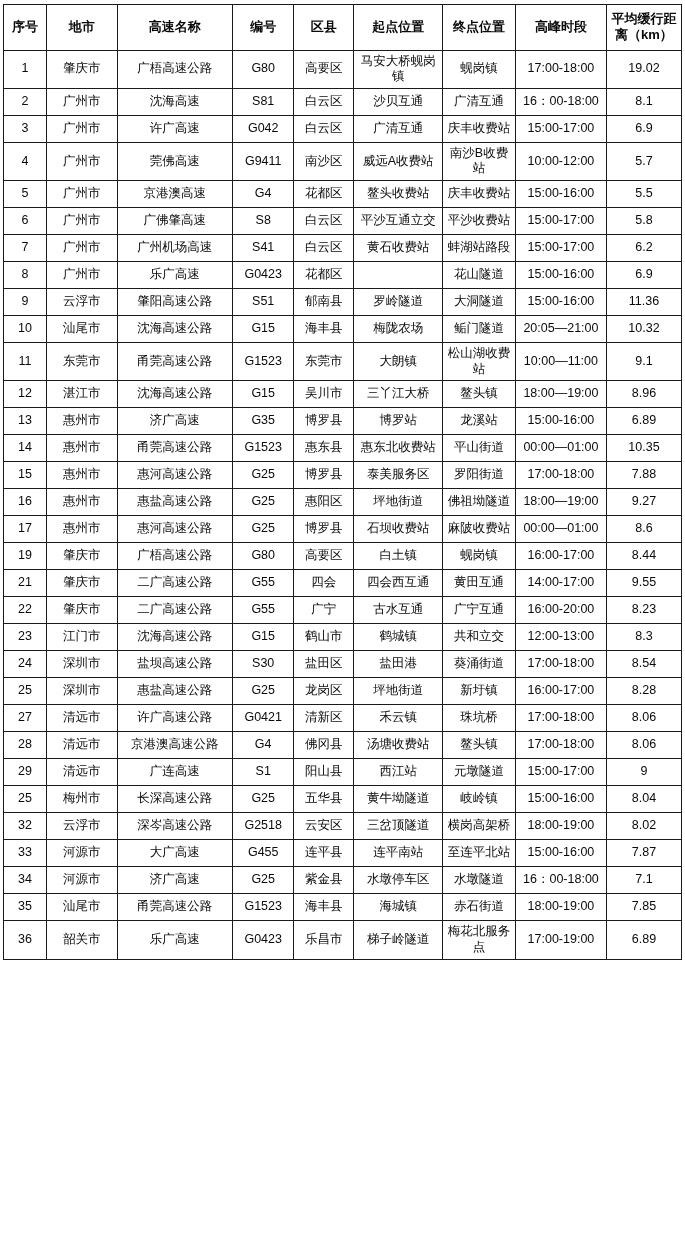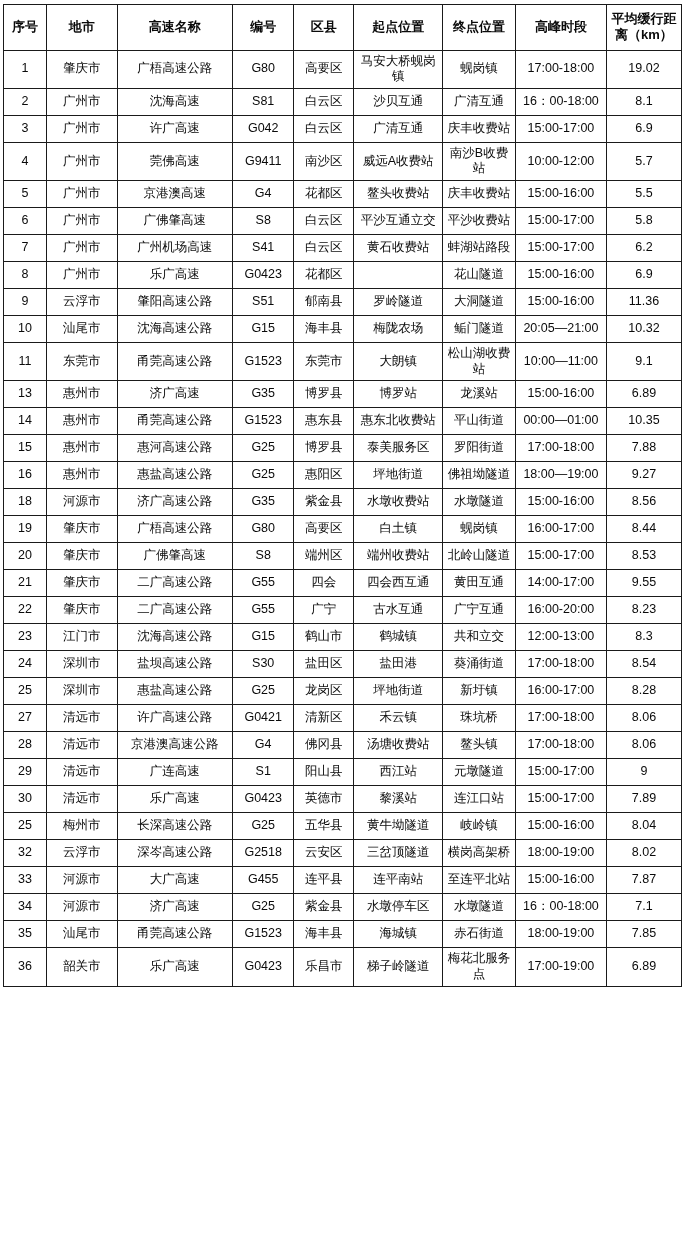--- a/index.html
+++ b/index.html
@@ -199,20 +199,31 @@
           <td>东莞市</td>
           <td>甬莞高速公路</td>
           <td>G1523</td>
           <td>东莞市</td>
           <td>大朗镇</td>
           <td>松山湖收费站</td>
           <td>10:00—11:00</td>
           <td>9.1</td>
         </tr>
         <tr>
+          <td>12</td>
+          <td>湛江市</td>
+          <td>沈海高速公路</td>
+          <td>G15</td>
+          <td>吴川市</td>
+          <td>三丫江大桥</td>
+          <td>鳌头镇</td>
+          <td>18:00—19:00</td>
+          <td>8.96</td>
+        </tr>
+        <tr>
           <td>13</td>
           <td>惠州市</td>
           <td>济广高速</td>
           <td>G35</td>
           <td>博罗县</td>
           <td>博罗站</td>
           <td>龙溪站</td>
           <td>15:00-16:00</td>
           <td>6.89</td>
         </tr>
@@ -243,53 +254,42 @@
           <td>惠州市</td>
           <td>惠盐高速公路</td>
           <td>G25</td>
           <td>惠阳区</td>
           <td>坪地街道</td>
           <td>佛祖坳隧道</td>
           <td>18:00—19:00</td>
           <td>9.27</td>
         </tr>
         <tr>
-          <td>18</td>
-          <td>河源市</td>
-          <td>济广高速公路</td>
-          <td>G35</td>
-          <td>紫金县</td>
-          <td>水墩收费站</td>
-          <td>水墩隧道</td>
-          <td>15:00-16:00</td>
-          <td>8.56</td>
+          <td>17</td>
+          <td>惠州市</td>
+          <td>惠河高速公路</td>
+          <td>G25</td>
+          <td>博罗县</td>
+          <td>石坝收费站</td>
+          <td>麻陂收费站</td>
+          <td>00:00—01:00</td>
+          <td>8.6</td>
         </tr>
         <tr>
           <td>19</td>
           <td>肇庆市</td>
           <td>广梧高速公路</td>
           <td>G80</td>
           <td>高要区</td>
           <td>白土镇</td>
           <td>蚬岗镇</td>
           <td>16:00-17:00</td>
           <td>8.44</td>
         </tr>
         <tr>
-          <td>20</td>
-          <td>肇庆市</td>
-          <td>广佛肇高速</td>
-          <td>S8</td>
-          <td>端州区</td>
-          <td>端州收费站</td>
-          <td>北岭山隧道</td>
-          <td>15:00-17:00</td>
-          <td>8.53</td>
-        </tr>
-        <tr>
           <td>21</td>
           <td>肇庆市</td>
           <td>二广高速公路</td>
           <td>G55</td>
           <td>四会</td>
           <td>四会西互通</td>
           <td>黄田互通</td>
           <td>14:00-17:00</td>
           <td>9.55</td>
         </tr>
@@ -364,31 +364,20 @@
           <td>清远市</td>
           <td>广连高速</td>
           <td>S1</td>
           <td>阳山县</td>
           <td>西江站</td>
           <td>元墩隧道</td>
           <td>15:00-17:00</td>
           <td>9</td>
         </tr>
         <tr>
-          <td>30</td>
-          <td>清远市</td>
-          <td>乐广高速</td>
-          <td>G0423</td>
-          <td>英德市</td>
-          <td>黎溪站</td>
-          <td>连江口站</td>
-          <td>15:00-17:00</td>
-          <td>7.89</td>
-        </tr>
-        <tr>
           <td>25</td>
           <td>梅州市</td>
           <td>长深高速公路</td>
           <td>G25</td>
           <td>五华县</td>
           <td>黄牛坳隧道</td>
           <td>岐岭镇</td>
           <td>15:00-16:00</td>
           <td>8.04</td>
         </tr>

